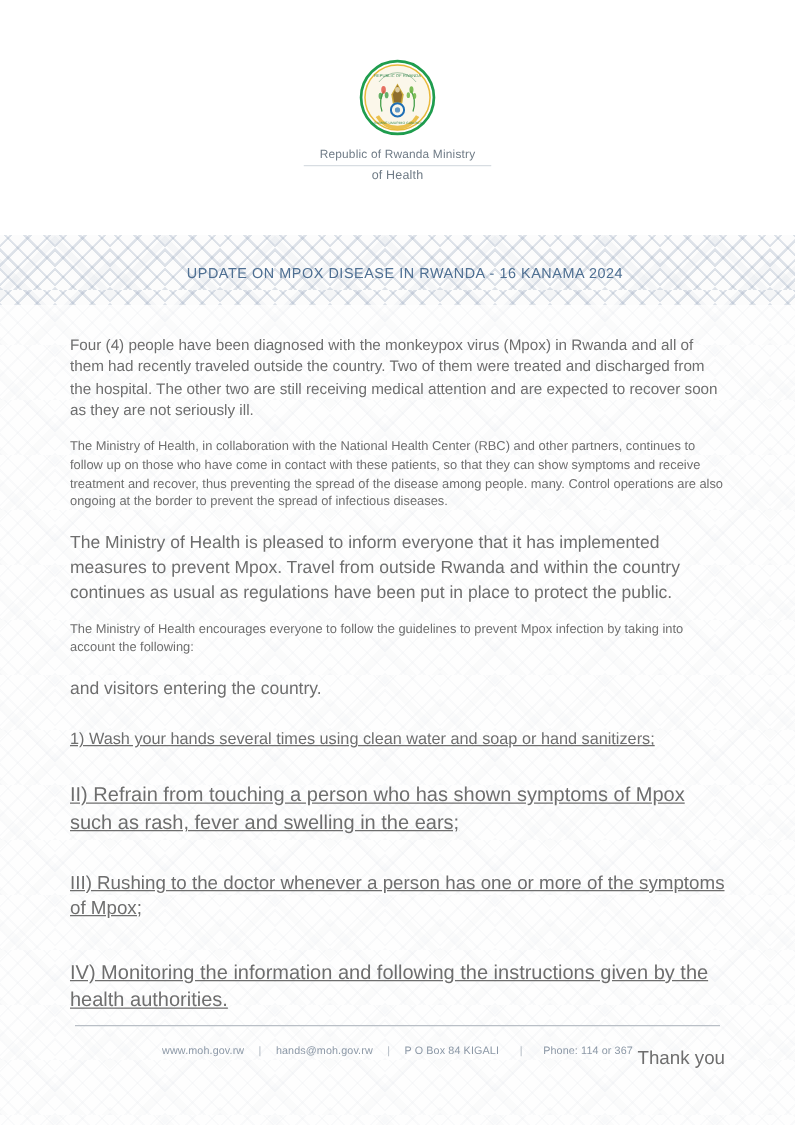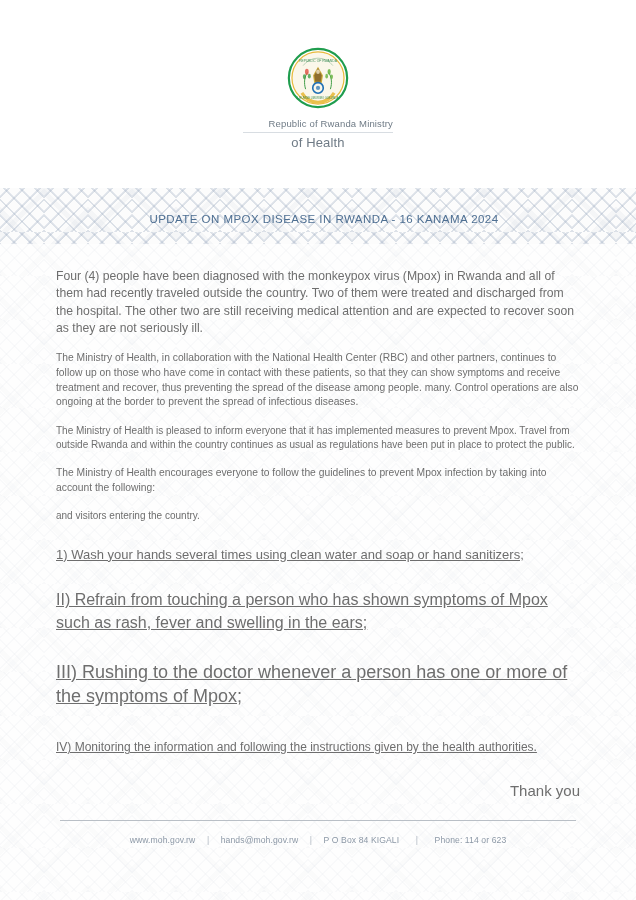--- a/index.html
+++ b/index.html
@@ -101,32 +101,32 @@
   .logo {
     width: 62px;
     height: 62px;
     display: block;
   }
   .org-name {
     margin-top: 9px;
     font-size: 9.5px;
     color: #6f7b86;
     letter-spacing: 0.15px;
-    text-align: right;
+    text-align: center;
     line-height: 1.25;
     width: 150px;
   }
   .org-rule {
     width: 150px;
     height: 1px;
     background: #d8dde2;
     margin: 2px 0 2px 0;
   }
   .org-name2 {
-    font-size: 13px;
+    font-size: 10px;
     color: #6f7b86;
     letter-spacing: 0.15px;
     text-align: center;
   }
 
   
   .title {
     position: absolute;
     top: 213px;
     left: 12px;
@@ -144,31 +144,31 @@
     right: 56px;
     top: 268px;
     color: #6e6e6e;
   }
   p.para {
     margin: 0 0 14px 0;
     line-height: 1.42;
   }
   .p-large  { font-size: 12.2px; }
   .p-small  { font-size: 10.3px; }
-  .p-mid    { font-size: 10px; }
+  .p-mid    { font-size: 14px; }
 
   .list-item {
     margin: 0 0 26px 0;
     line-height: 1.38;
     text-decoration: underline;
   }
   .li-1   { font-size: 13px; margin-top: 22px; }
   .li-2   { font-size: 16px; }
-  .li-3   { font-size: 18px; }
-  .li-4   { font-size: 12px; margin-top: 30px; }
+  .li-3   { font-size: 15px; }
+  .li-4   { font-size: 16px; margin-top: 30px; }
 
   .thanks {
     font-size: 15px;
     color: #6e6e6e;
     text-align: right;
   }
 
   
   .footer-rule {
     position: absolute;
@@ -267,16 +267,16 @@
 
   <div class="footer-rule"></div>
 
   <div class="footer">
     <span>www.moh.gov.rw</span>
     <span class="sep">|</span>
     <span>hands@moh.gov.rw</span>
     <span class="sep">|</span>
     <span>P O Box 84 KIGALI</span>
     <span class="sep-wide">|</span>
-    <span>Phone: 114 or 623</span>
+    <span>Phone: 114 or 367</span>
   </div>
 
 </div>
 
 </body></html>

